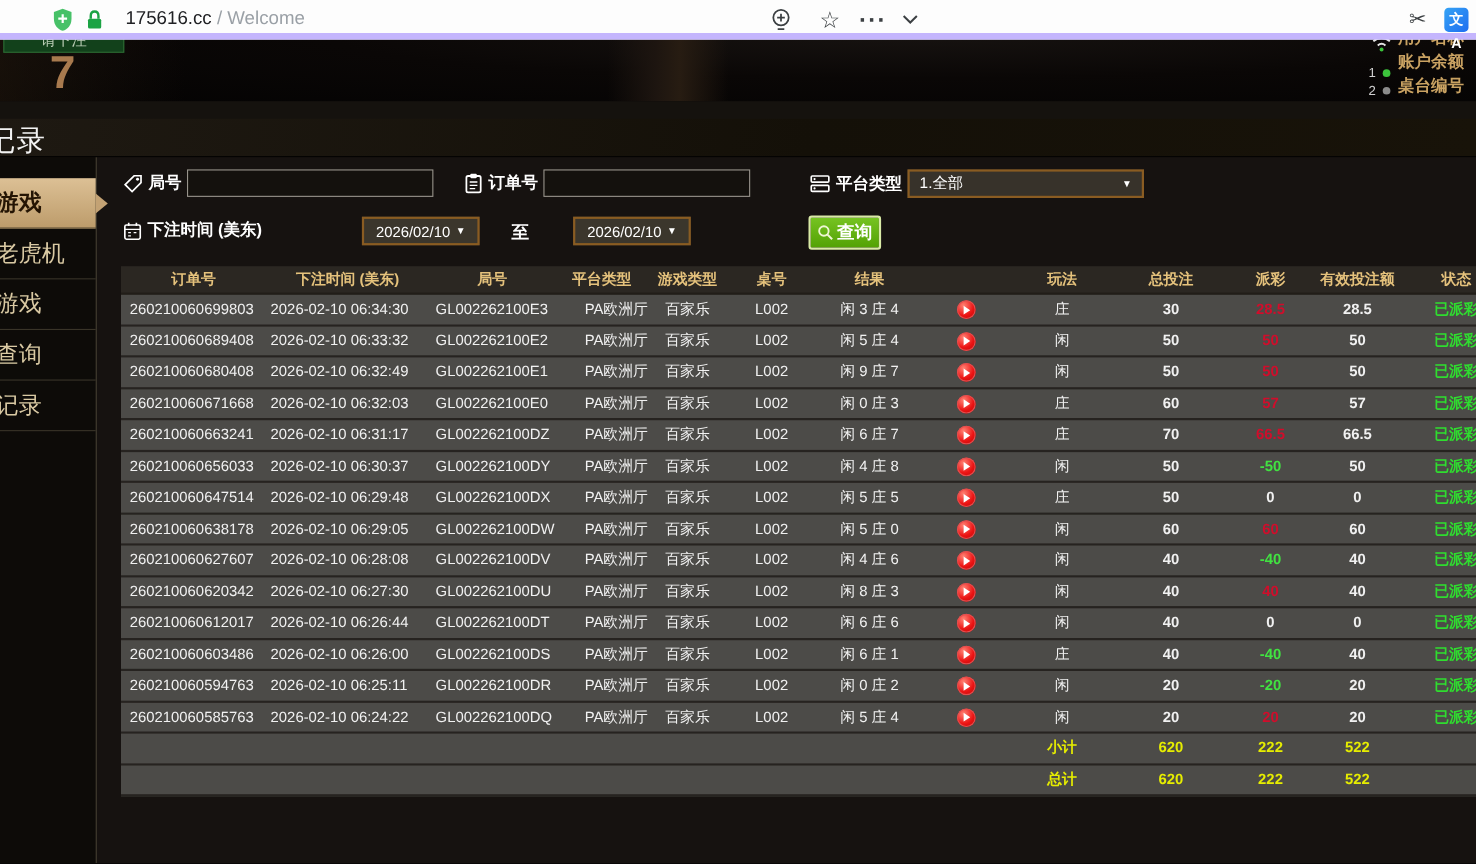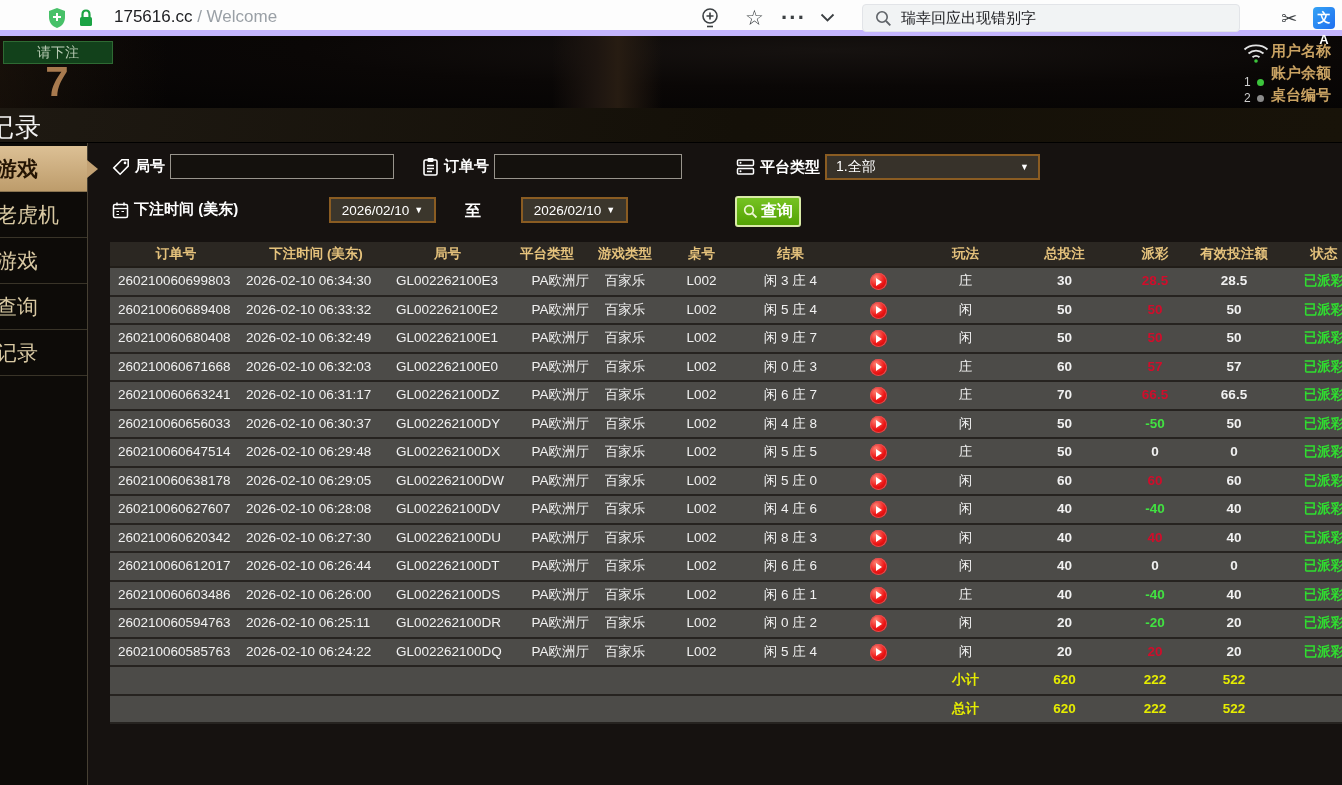--- a/index.html
+++ b/index.html
@@ -18,38 +18,38 @@
 .ic-star { left:745px; font-size:21px; }
 .ic-dots { left:781px; font-size:22px; font-weight:bold; letter-spacing:1px; }
 .ic-chev { left:820px; }
 .searchbox { position:absolute; left:862px; top:4px; width:378px; height:28px; background:#f1f3f4; border:1px solid #e2e4e8; border-radius:4px; display:flex; align-items:center; cursor:text; }
 .searchbox svg { margin:0 9px 0 12px; }
 .search-text { font-size:15px; color:#202124; white-space:nowrap; }
 .ic-scissors { left:1281px; font-size:19px; }
 .translate-badge { position:absolute; left:1313px; top:7px; width:22px; height:22px; border-radius:4px; background:linear-gradient(135deg,#35a3f5,#1f6ef0); color:#fff; font-size:13px; font-weight:bold; text-align:center; line-height:22px; cursor:pointer; }
 
 
-.video { position:absolute; left:0; top:36px; width:1342px; height:72px; background:radial-gradient(ellipse at 62% 20%, #161210 0%, #0a0706 45%, #040303 100%); overflow:hidden; }
+.video { position:absolute; left:0; top:20px; width:1342px; height:72px; background:radial-gradient(ellipse at 62% 20%, #161210 0%, #0a0706 45%, #040303 100%); overflow:hidden; }
 .video .seam { position:absolute; left:552px; top:0; width:110px; height:72px; background:linear-gradient(90deg, transparent, #1d1510 40%, #271c12 60%, transparent); }
 .video .warm { position:absolute; left:0; top:0; width:210px; height:72px; background:linear-gradient(90deg, #2a1d10, transparent 80%); opacity:.45; }
 .bet-badge { position:absolute; left:3px; top:5px; width:110px; height:23px; background:#12411b; border:1px solid #2e6a33; color:#b9cbb4; font-size:14px; text-align:center; line-height:21px; }
 .countdown { position:absolute; left:0; top:22px; width:114px; text-align:center; font-size:42px; font-weight:bold; color:#a87a4e; line-height:48px; }
 .net-col { position:absolute; left:1242px; top:5px; width:28px; text-align:center; }
 .seat-row { position:absolute; left:1244px; display:flex; align-items:center; gap:6px; color:#cfcfcf; font-size:12px; }
 .seat-1 { top:39px; } .seat-2 { top:55px; }
 .dot { width:7px; height:7px; border-radius:50%; display:inline-block; }
 .dot-green { background:#3cc43c; } .dot-gray { background:#8b8b8b; }
 .info-col { position:absolute; left:1271px; top:4px; color:#c9a262; font-size:15px; font-weight:bold; line-height:22px; white-space:nowrap; }
 
 
 .pageheader { position:absolute; left:0; top:108px; width:1342px; height:35px; background:linear-gradient(100deg,#1e1912 0%,#141008 55%,#181309 100%); border-bottom:1px solid #000; overflow:hidden; }
 .ptitle { position:absolute; left:-12px; top:2px; font-size:26px; color:#f2f2f2; letter-spacing:1px; white-space:nowrap; }
 
 
-.sidebar { position:absolute; left:0; top:143px; width:88px; bottom:0; background:#0d0b08; border-right:1px solid #464033; padding-top:3px; z-index:10; }
+.sidebar { position:absolute; left:0; top:143px; width:88px; bottom:0; background:#0d0b08; border-right:1px solid #464033; padding-top:19px; z-index:10; }
 .sb-item { position:relative; height:46px; line-height:46px; border-bottom:1px solid #393428; font-size:21px; color:#d9c9a3; white-space:nowrap; cursor:pointer; overflow:visible; }
 .sb-label { margin-left:-4px; display:inline-block; }
 .sb-item.active { background:linear-gradient(180deg,#dcc095 0%,#bd9c6b 100%); color:#241403; font-weight:bold; border-bottom-color:#8a7450; }
 .sb-item.active::after { content:""; position:absolute; right:-11px; top:50%; margin-top:-9px; width:0; height:0; border-left:11px solid #c3a274; border-top:9px solid transparent; border-bottom:9px solid transparent; }
 
 
 .content { position:absolute; left:88px; top:143px; width:1254px; bottom:0; background:#161210; z-index:1; }
 .fgroup { position:absolute; display:flex; align-items:center; gap:5px; }
 .flabel { font-size:15px; font-weight:bold; color:#fff; white-space:nowrap; }
 .fg-round { left:24px; top:11px; }
@@ -121,27 +121,20 @@
         </svg>
     </span>
     <span class="tb-ic ic-star">☆</span>
     <span class="tb-ic ic-dots">···</span>
     <span class="tb-ic ic-chev">
       <svg width="15" height="10" viewBox="0 0 15 10">
           <path d="M1.5 1.5 L7.5 7.5 L13.5 1.5" fill="none" stroke="#3c4043" stroke-width="1.8"></path>
         </svg>
     </span>
 
-    <div class="searchbox">
-      <svg width="17" height="17" viewBox="0 0 17 17">
-          <circle cx="7" cy="7" r="5.2" fill="none" stroke="#5f6368" stroke-width="1.6"></circle>
-          <path d="M11 11 L15.3 15.3" stroke="#5f6368" stroke-width="1.8"></path>
-        </svg>
-      <span class="search-text">瑞幸回应出现错别字</span>
-    </div>
 
     <span class="tb-ic ic-scissors">✂</span>
     <span class="translate-badge">文A</span>
   </header>
 
   <div class="video">
     <div class="warm"></div>
     <div class="seam"></div>
     <div class="bet-badge">请下注</div>
     <div class="countdown">7</div>

